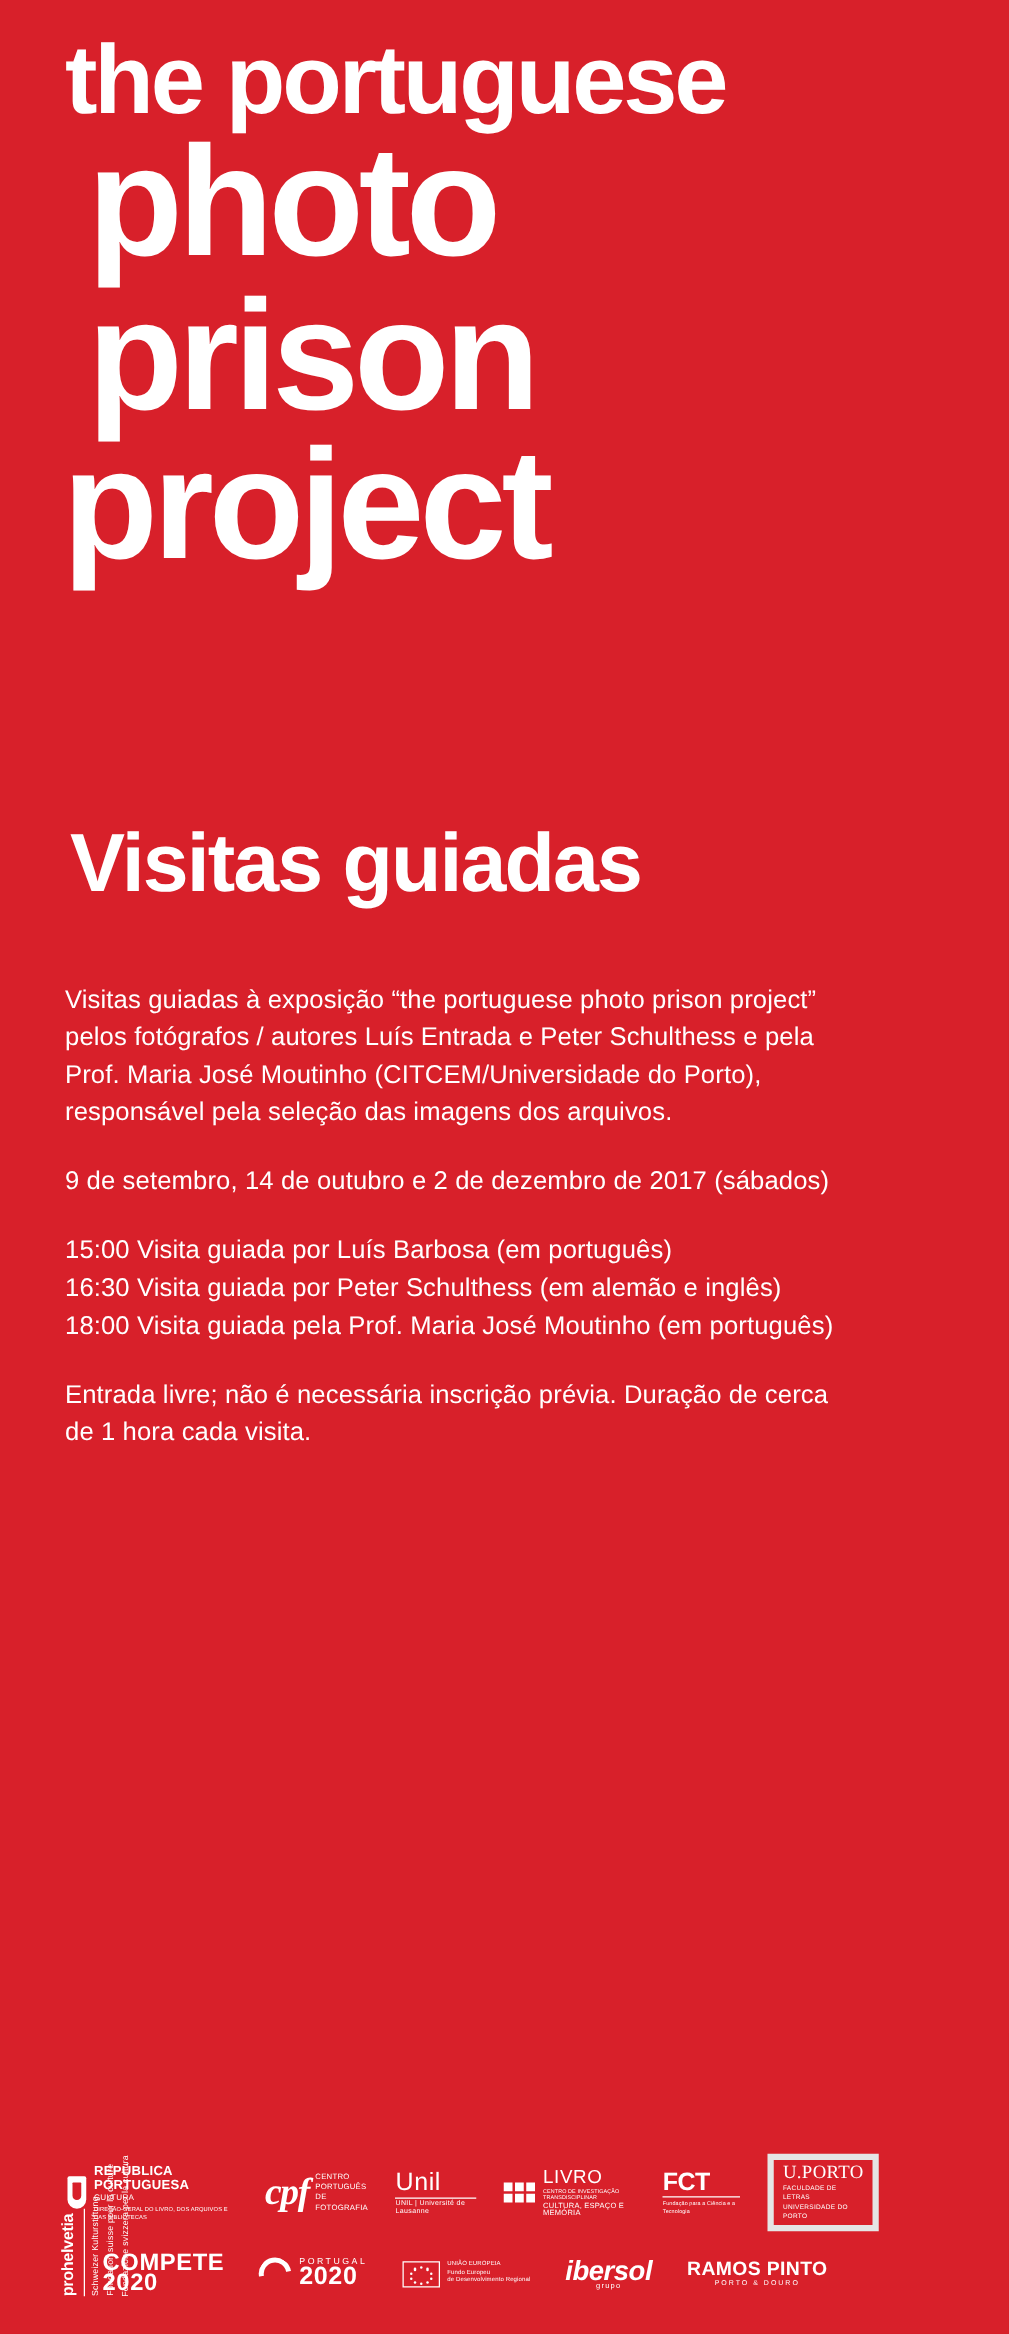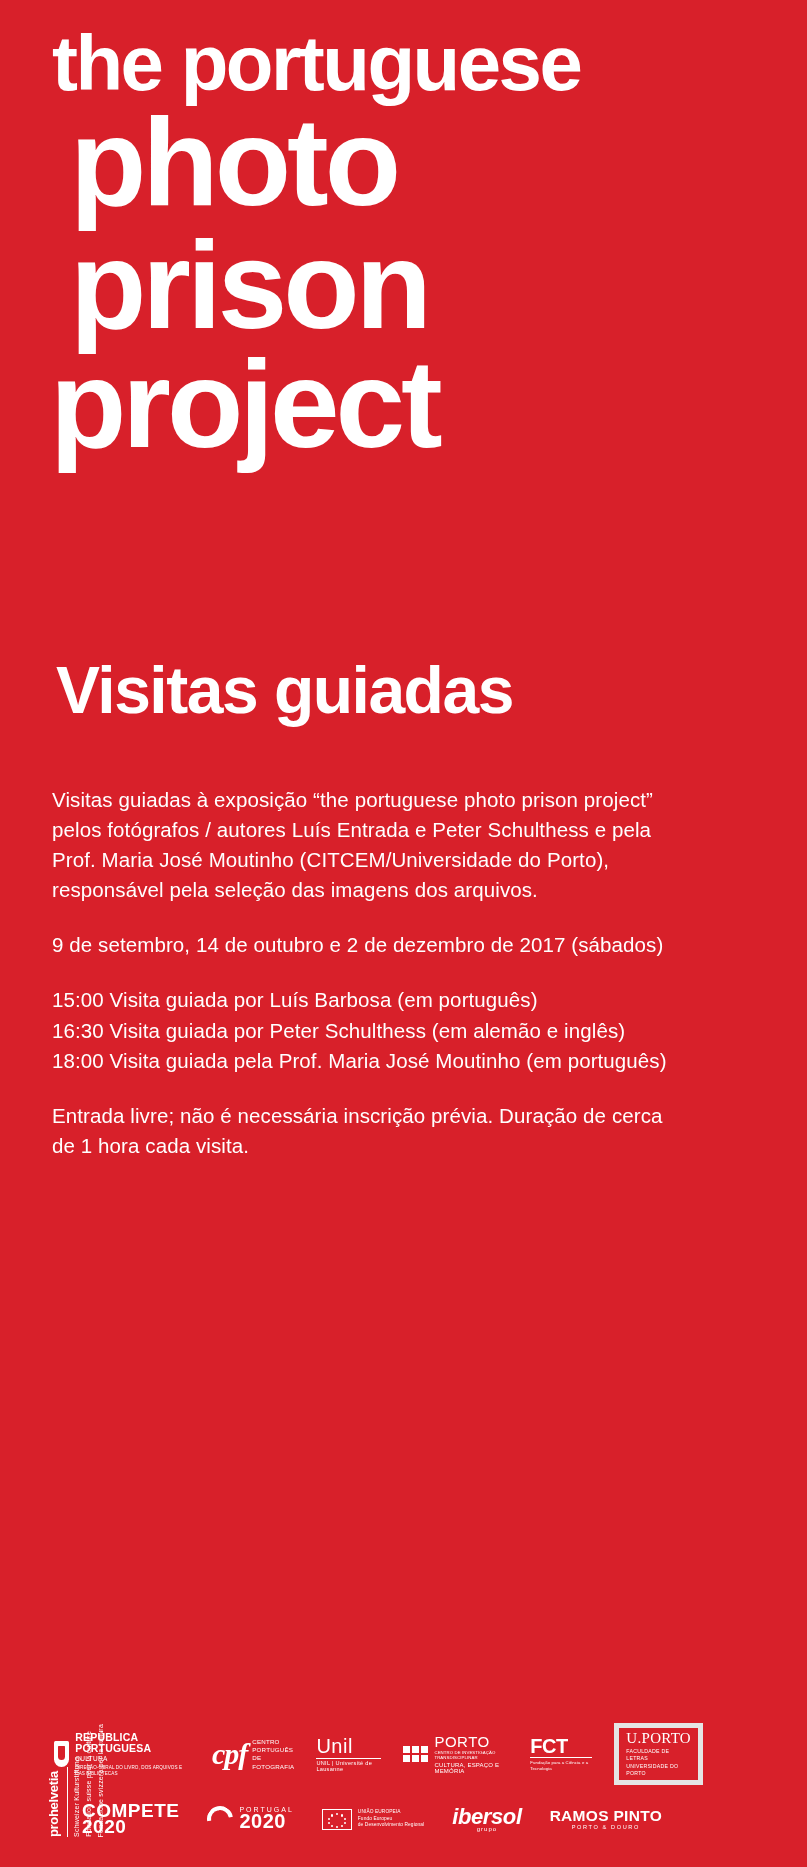--- a/index.html
+++ b/index.html
@@ -290,21 +290,21 @@
       <div class="logo logo-citcem">
         <div class="citcem-grid">
           <i></i>
             <i></i>
             <i></i>
             <i></i>
             <i></i>
             <i></i>
         </div>
         <div class="citcem-text">
-          <div class="citcem-l1">PORTO</div>
+          <div class="citcem-l1">LIVRO</div>
           <div class="citcem-l2">CENTRO DE INVESTIGAÇÃO TRANSDISCIPLINAR</div>
           <div class="citcem-l3">CULTURA, ESPAÇO E MEMÓRIA</div>
         </div>
       </div>
 
       <div class="logo logo-fct">
         <div class="fct-mark">FCT</div>
         <div class="fct-sub">Fundação para a Ciência e a Tecnologia</div>
       </div>
 

